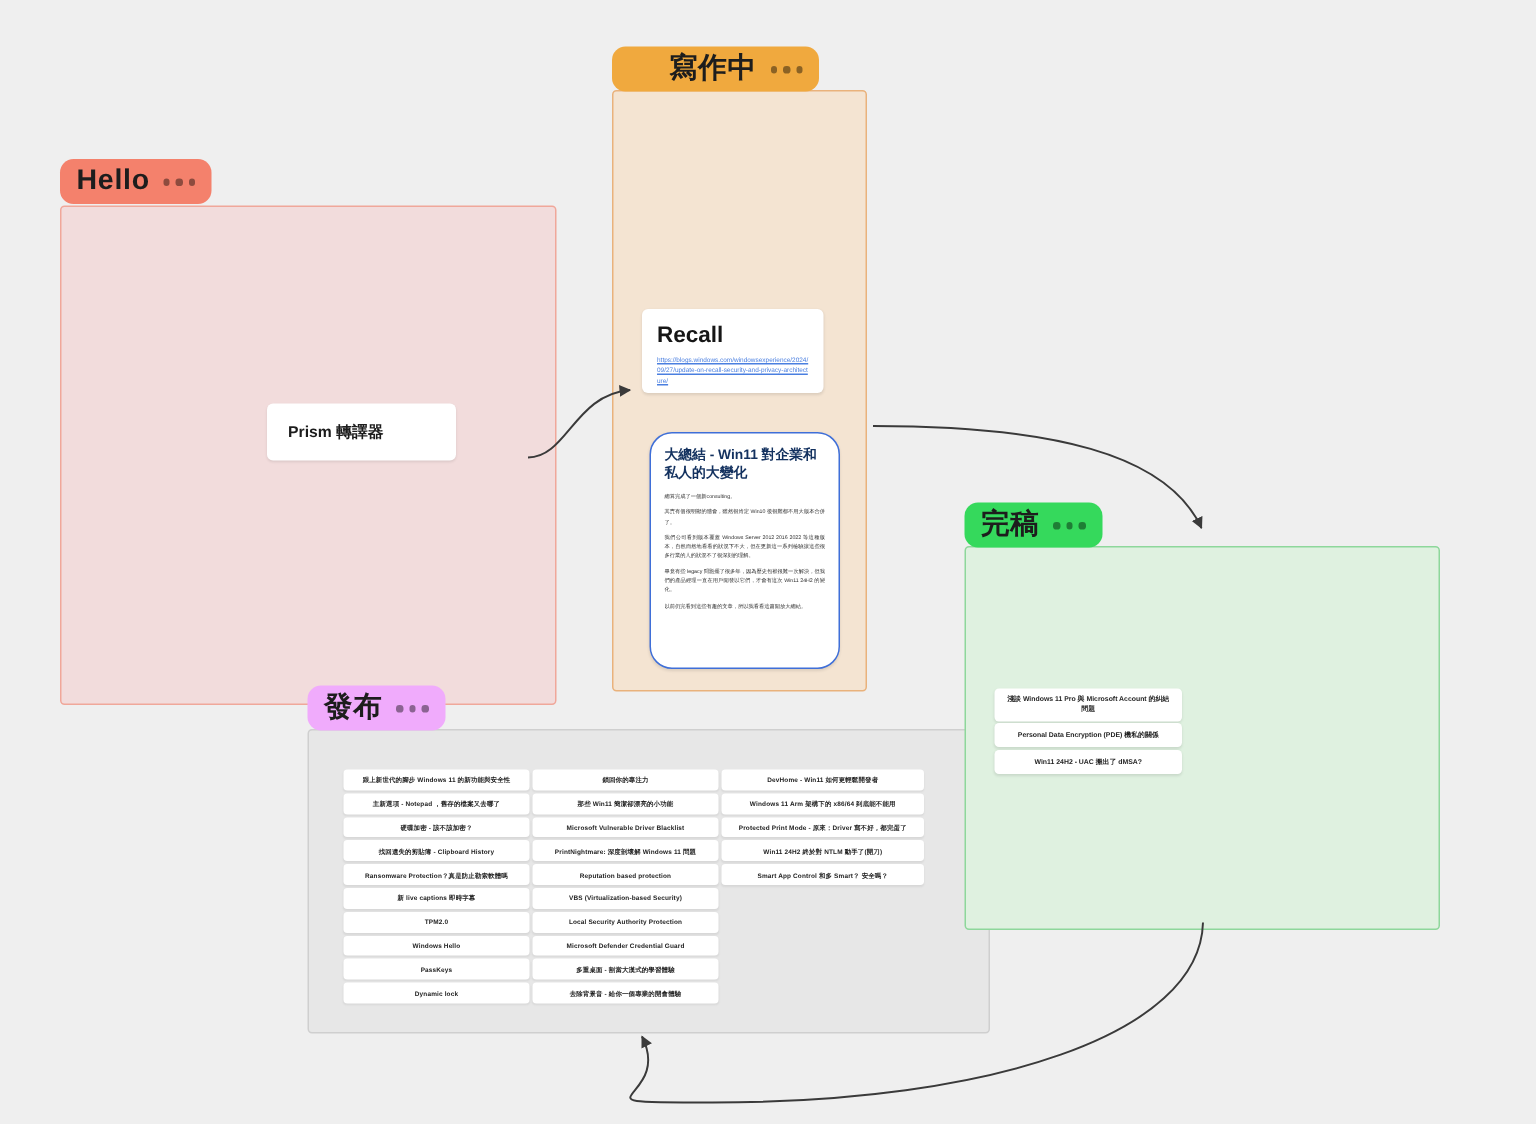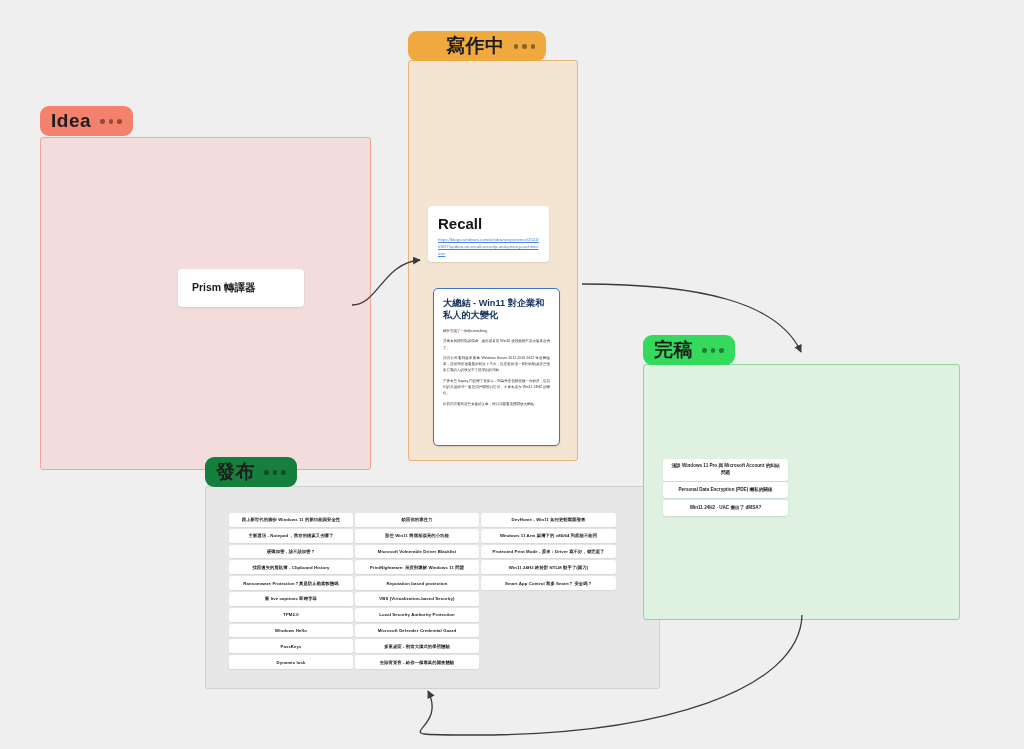--- a/index.html
+++ b/index.html
@@ -78,21 +78,21 @@
   
   #group-writing .group-label { left: 408px; top: 31px; background: #f0a93e; padding-left: 38px; }
   #group-writing .group-body {
     left: 408px; top: 60px;
     width: 170px; height: 401px;
     background: #f4e4d2;
     border: 1px solid #e9b27c;
   }
 
   
-  #group-publish .group-label { left: 205px; top: 457px; background: #15803d; }
+  #group-publish .group-label { left: 205px; top: 457px; background: #f0abfc; }
   #group-publish .group-body {
     left: 205px; top: 486px;
     width: 455px; height: 203px;
     background: #e7e7e7;
     border: 1px solid #cfcfcf;
   }
 
   
   #group-done .group-label { left: 643px; top: 335px; background: #35d95c; justify-content: space-between; }
   #group-done .group-body {
@@ -146,21 +146,21 @@
     text-decoration: underline;
     word-break: break-all;
     display: block;
   }
 
   
   #card-summary {
     left: 433px; top: 288px;
     width: 127px; height: 158px;
     border: 1.4px solid #3f6fd8;
-    border-radius: 5px;
+    border-radius: 15px;
     padding: 8px 9px;
     overflow: hidden;
   }
   #card-summary .title {
     font-size: 9.2px;
     font-weight: 700;
     color: #13315f;
     line-height: 1.35;
     margin-bottom: 6px;
   }
@@ -241,21 +241,21 @@
     <path d="M352,305 C378,305 383,263 420,260" fill="none" stroke="#3a3a3a" stroke-width="1.3" marker-end="url(#ah)"></path>
 
     <path d="M582,284 C700,284 778,302 801,352" fill="none" stroke="#3a3a3a" stroke-width="1.3" marker-end="url(#ah)"></path>
 
     <path d="M802,615 C800,690 660,735 475,735 C372,735 450,735 428,691" fill="none" stroke="#3a3a3a" stroke-width="1.3" marker-end="url(#ah)"></path>
   </svg>
 
   <div class="group" id="group-idea">
     <div class="group-body"></div>
     <div class="group-label">
-      <span>Idea</span>
+      <span>Hello</span>
       <span class="dots">
           <i></i>
           <i></i>
           <i></i>
         </span>
     </div>
   </div>
 
   <div class="group" id="group-writing">
     <div class="group-body"></div>

